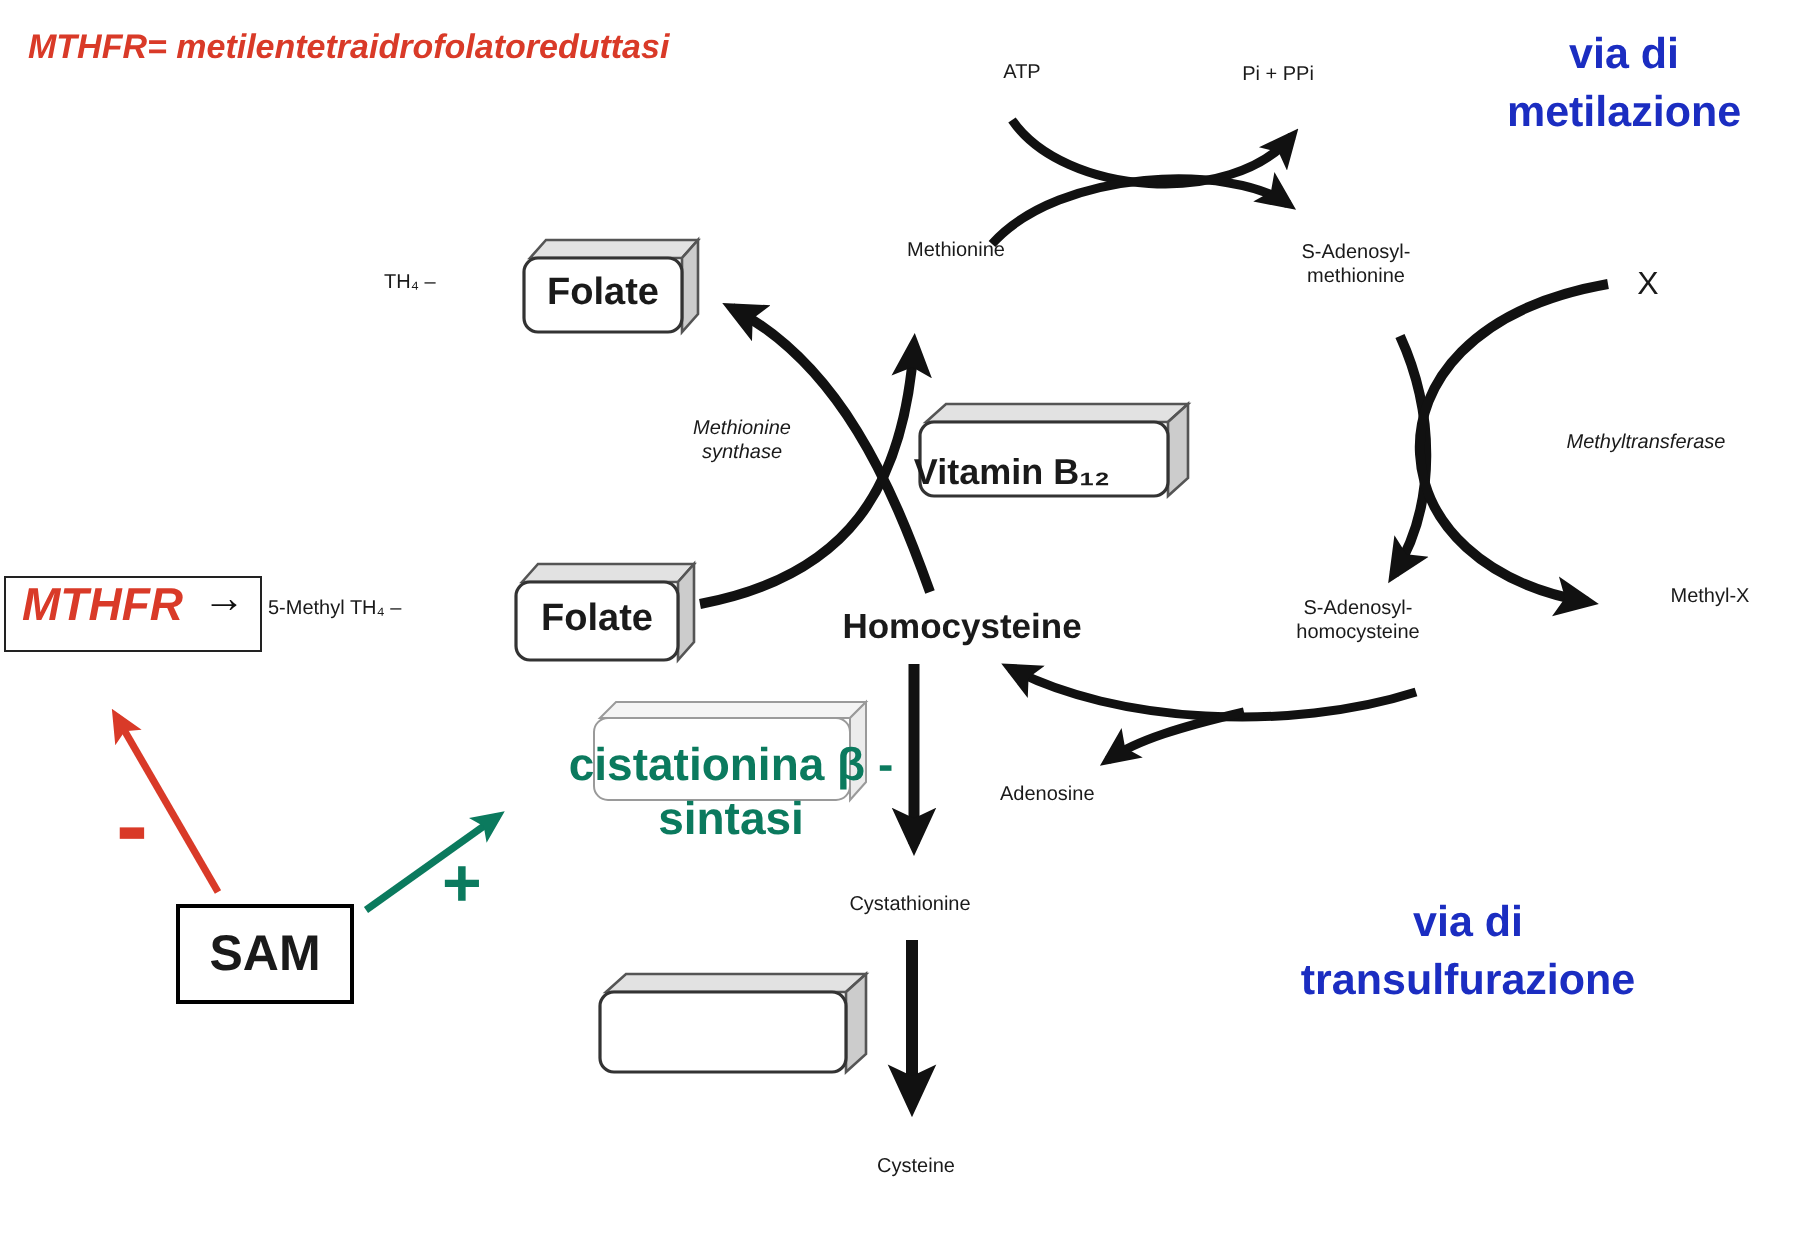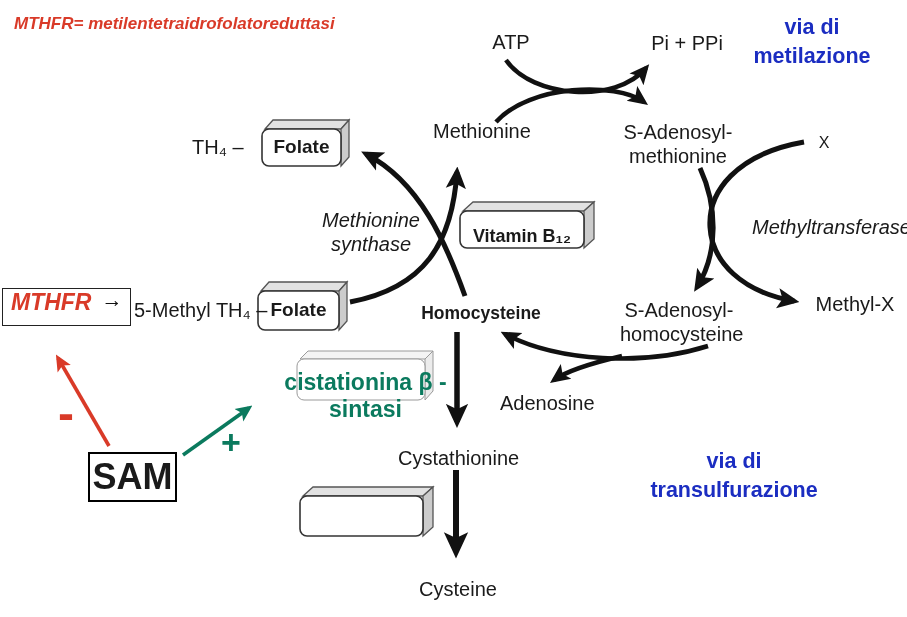--- a/index.html
+++ b/index.html
@@ -1,39 +1,39 @@
 <!DOCTYPE html>
 <html style="--red: #D93A28; --blue: #1B2DC1; --green: #0B7A5E; --black: #111111;"><head>
 <meta charset="utf-8">
 <style>
   html,body{margin:0;padding:0;background:#fff;}
   .canvas{
     position:relative;width:907px;height:617px;background:#ffffff;overflow:hidden;
     font-family:"Liberation Sans","DejaVu Sans",sans-serif;color:#1a1a1a;
   }
   .layer{position:absolute;left:0;top:0;}
-  .label{position:absolute;font-size:20px;line-height:1.18;white-space:pre-line;color:#1a1a1a;}
+  .label{position:absolute;font-size:10px;line-height:1.18;white-space:pre-line;color:#1a1a1a;}
   .center{text-align:center;}
   .legend-red{color:var(--red);font-style:italic;font-weight:bold;font-size:17px;}
   .pathway{color:var(--blue);font-weight:bold;font-size:21.5px;line-height:1.35;}
   .boxtext{font-weight:bold;font-size:19px;display:flex;align-items:center;justify-content:center;}
   .cofactortext{font-weight:bold;font-size:18px;display:flex;align-items:center;justify-content:center;}
   .enzyme{font-style:italic;}
   .cbs{color:var(--green);font-weight:bold;font-size:23px;}
   .hcy{font-weight:bold;font-size:17.5px;}
   .mthfr-box{
     position:absolute;left:2px;top:288px;width:129px;height:38px;background:#fff;
     border:1.6px solid #222;display:flex;align-items:flex-start;padding-left:8px;box-sizing:border-box;
   }
   .mthfr-text{color:var(--red);font-weight:bold;font-style:italic;font-size:23px;}
   .mthfr-arrow{color:#111;font-size:21px;margin-left:10px;font-weight:bold;line-height:1;}
   .sam-box{
     position:absolute;left:88px;top:452px;width:89px;height:50px;background:#fff;
     border:2.5px solid #000;display:flex;align-items:center;justify-content:center;
-    font-weight:bold;font-size:36px;box-sizing:border-box;
+    font-weight:bold;font-size:25px;box-sizing:border-box;
   }
   .minus-sign{color:var(--red);font-weight:bold;font-size:48px;line-height:1;}
   .plus-sign{color:var(--green);font-weight:bold;font-size:34px;line-height:1;}
 </style>
 </head>
 <body>
 
 <div class="canvas">
 
   <svg class="layer" width="907" height="617" viewBox="0 0 907 617">
@@ -98,35 +98,35 @@
     <path d="M183,455 L249,408" fill="none" stroke="#0B7A5E" stroke-width="3.6" marker-end="url(#ah-g)"></path>
   </svg>
 
   <div class="label legend-red" style="left:14px;top:14px;">MTHFR= metilentetraidrofolatoreduttasi</div>
   <div class="label pathway center" style="left:727px;top:13px;width:170px;">via di
 metilazione</div>
   <div class="label pathway center" style="left:624px;top:447px;width:220px;">via di
 transulfurazione</div>
 
   <div class="label center" style="left:486px;top:31px;width:50px;">ATP</div>
-  <div class="label center" style="left:646px;top:32px;width:82px;">Pi + PPi</div>
+  <div class="label center" style="left:598px;top:32px;width:82px;">Pi + PPi</div>
   <div class="label center" style="left:433px;top:120px;width:90px;">Methionine</div>
   <div class="label center" style="left:620px;top:121px;width:116px;">S-Adenosyl-
 methionine</div>
   <div class="label center" style="left:813px;top:134px;width:22px;font-size:16px;">X</div>
   <div class="label enzyme center" style="left:752px;top:216px;width:142px;">Methyltransferase</div>
   <div class="label center" style="left:815px;top:293px;width:80px;">Methyl-X</div>
   <div class="label center" style="left:620px;top:299px;width:118px;">S-Adenosyl-
 homocysteine</div>
 
   <div class="label" style="left:192px;top:136px;">TH₄ –</div>
   <div class="label boxtext" style="left:262px;top:129px;width:79px;height:37px;">Folate</div>
   <div class="label enzyme center" style="left:318px;top:209px;width:106px;">Methionine
 synthase</div>
-  <div class="label cofactortext" style="left:460px;top:213px;width:124px;height:48px;border-radius:11px;">Vitamin B₁₂</div>
+  <div class="label cofactortext" style="left:444px;top:213px;width:124px;height:48px;border-radius:11px;">Vitamin B₁₂</div>
 
   <div class="mthfr-box">
     <span class="mthfr-text">MTHFR</span>
     <span class="mthfr-arrow">→</span>
   </div>
   <div class="label" style="left:134px;top:299px;">5-Methyl TH₄ –</div>
   <div class="label boxtext" style="left:258px;top:291px;width:81px;height:39px;">Folate</div>
   <div class="label hcy center" style="left:410px;top:303px;width:142px;">Homocysteine</div>
 
   <div class="label cbs center" style="left:248px;top:369px;width:235px;">cistationina β -sintasi</div>

